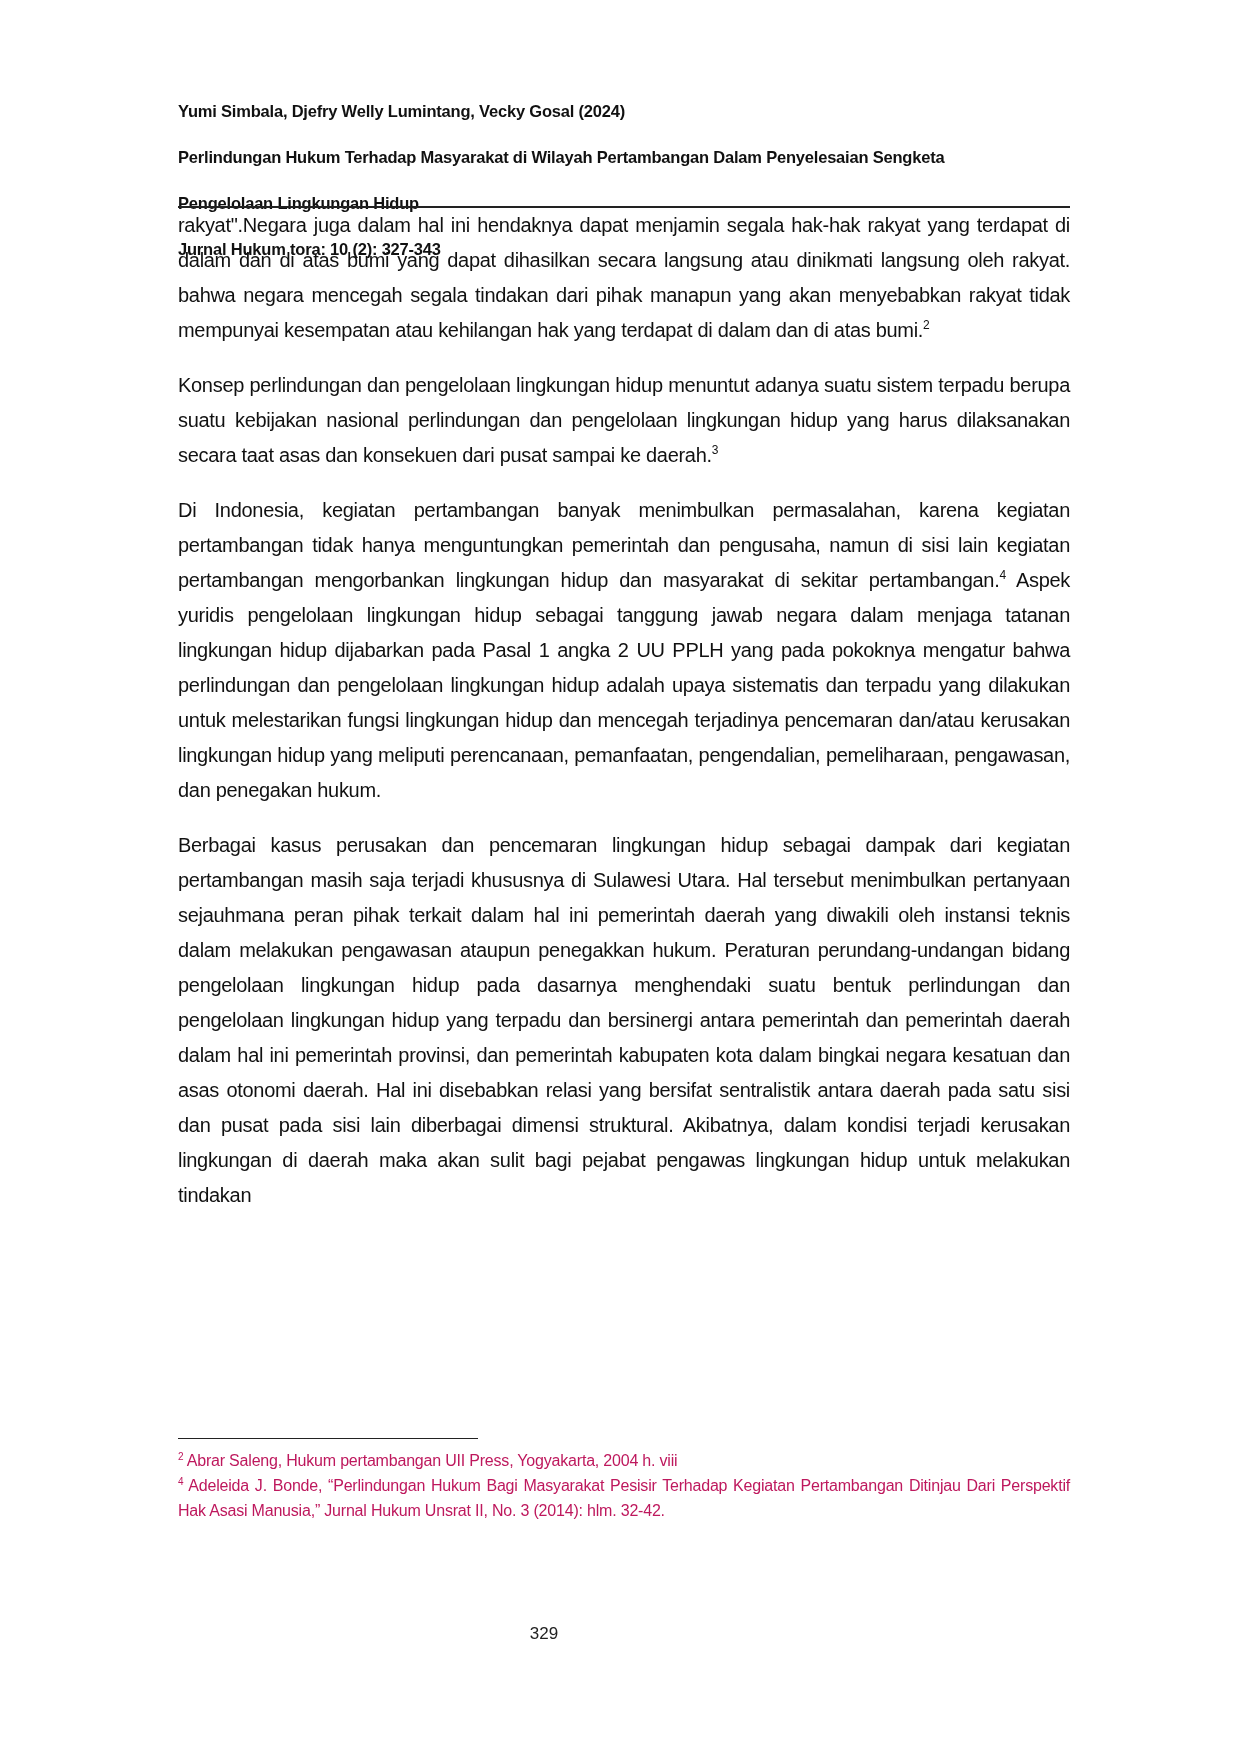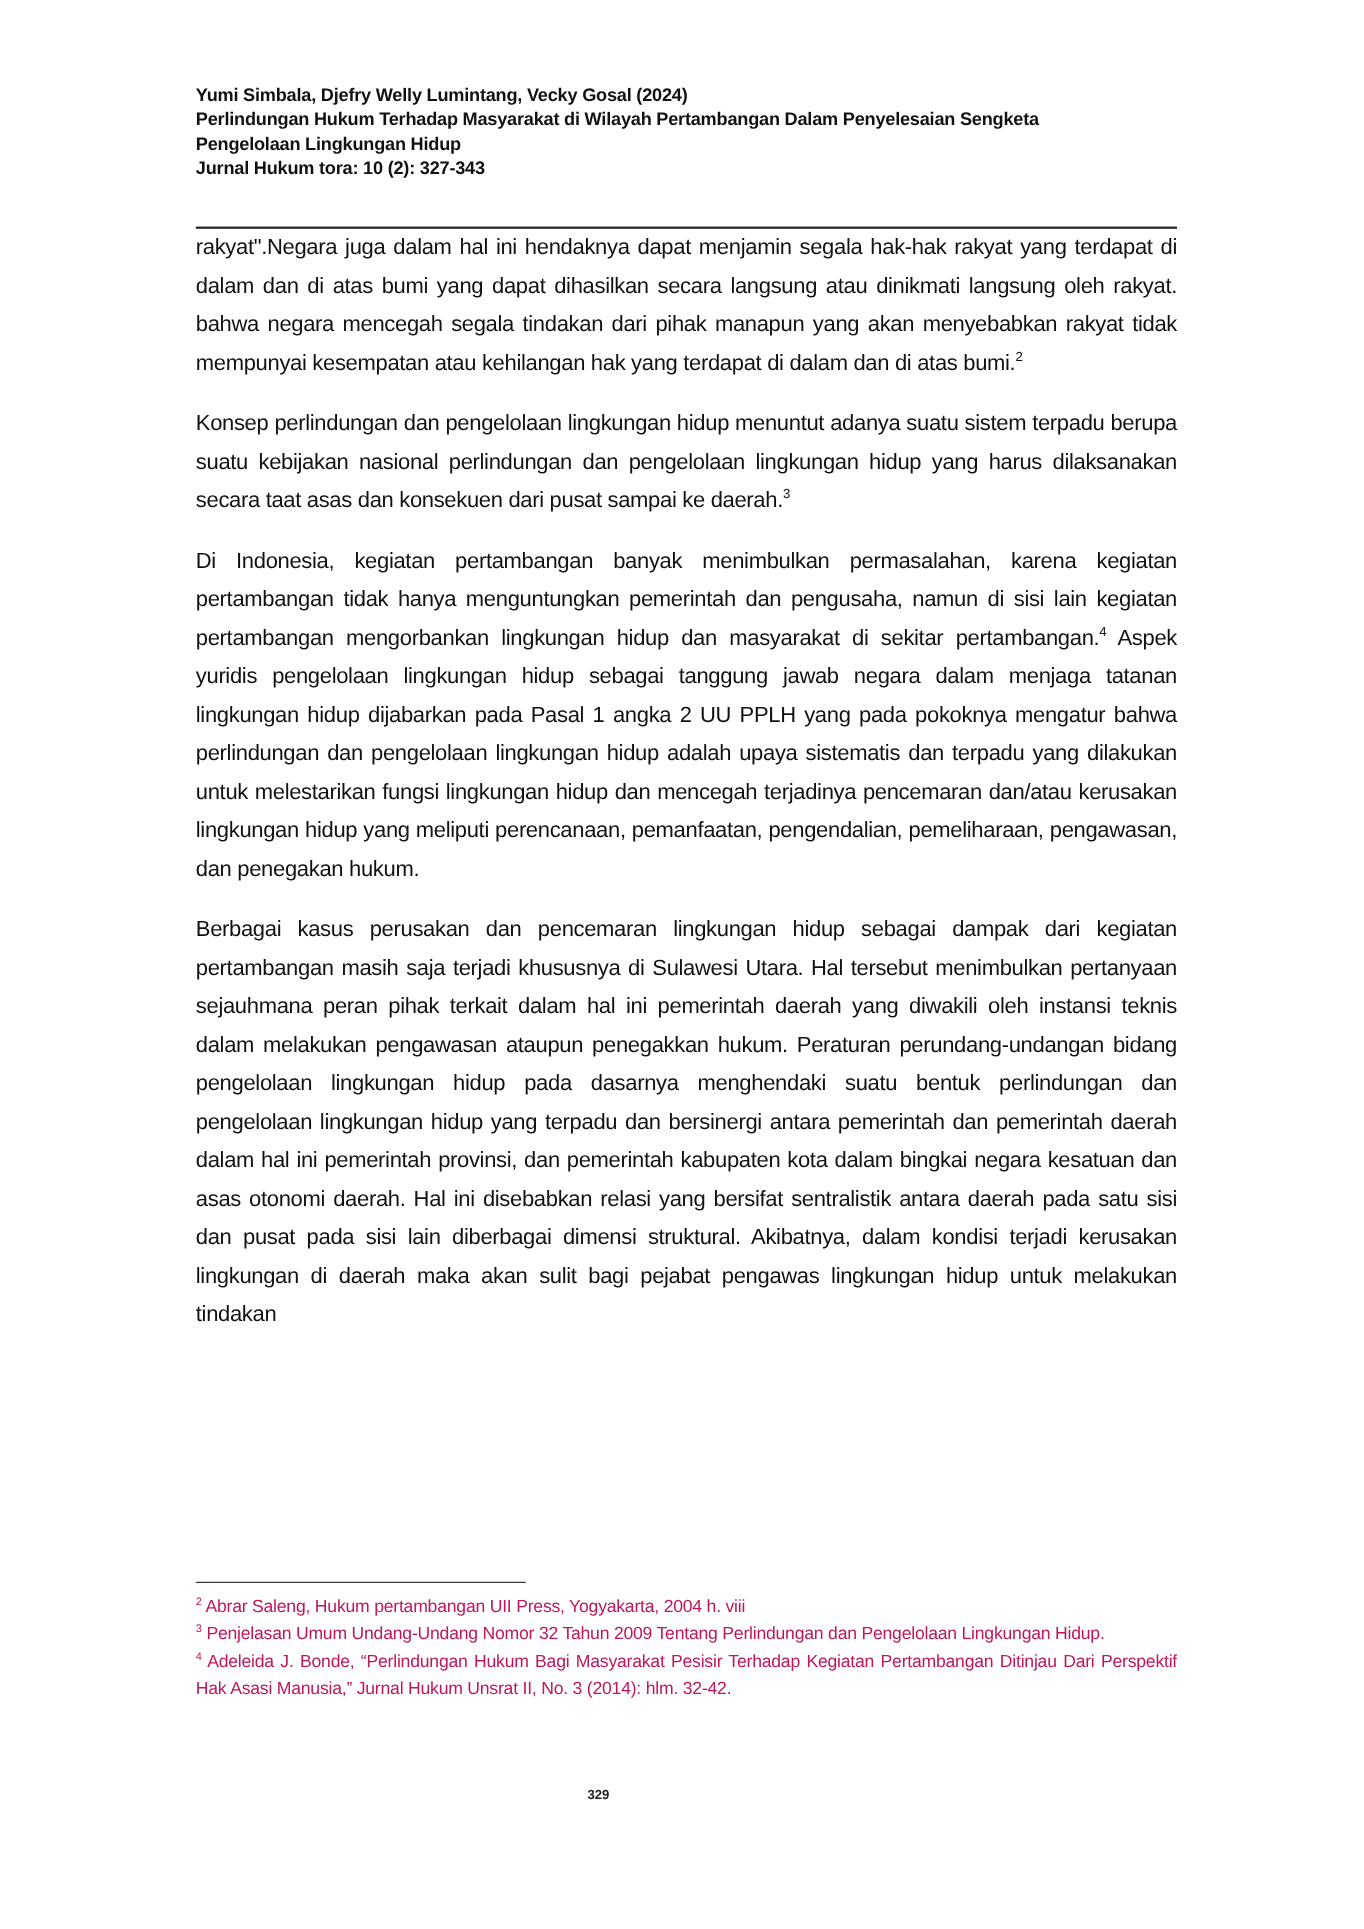--- a/index.html
+++ b/index.html
@@ -1,28 +1,28 @@
 <!DOCTYPE html>
 <html><head>
 <meta charset="utf-8">
 <style>
   html, body { margin: 0; padding: 0; background: #ffffff; }
   body { width: 1240px; height: 1754px; position: relative; overflow: hidden;
          font-family: "Liberation Sans", "DejaVu Sans", sans-serif; color: #111; }
   .header { position: absolute; left: 178px; top: 76px; width: 890px; }
-  .header div { font-weight: bold; font-size: 16.5px; line-height: 22px; letter-spacing: -0.2px; }
+  .header div { font-weight: bold; font-size: 16.5px; line-height: 22px; letter-spacing: -0.2px; margin-top: 24px; }
   .rule { position: absolute; left: 178px; top: 206px; width: 892px; height: 0; border-top: 2px solid #222; }
   .body-text { position: absolute; left: 178px; top: 208px; width: 892px; }
   .para { font-size: 20px; line-height: 35px; text-align: justify; margin: 0 0 20px 0; letter-spacing: -0.3px; }
   sup { font-size: 12px; line-height: 0; vertical-align: 8px; }
   .fn-rule { position: absolute; left: 178px; top: 1438px; width: 300px; border-top: 1.5px solid #222; }
   .footnotes { position: absolute; left: 178px; top: 1448px; width: 892px; }
   .fn { font-size: 16px; line-height: 25px; text-align: justify; letter-spacing: -0.2px; color: #be185d; }
   .fn sup { font-size: 10px; vertical-align: 6px; }
-  .page-num { position: absolute; left: 0; width: 1088px; top: 1624px; text-align: center; font-size: 12px; color: #222; font-weight: bold; }
+  .page-num { position: absolute; left: 0; width: 1088px; top: 1624px; text-align: center; font-size: 17px; color: #222; }
 </style>
 </head>
 <body>
 
 <div class="header">
   <div>Yumi Simbala, Djefry Welly Lumintang, Vecky Gosal (2024)</div>
   <div>Perlindungan Hukum Terhadap Masyarakat di Wilayah Pertambangan Dalam Penyelesaian Sengketa</div>
   <div>Pengelolaan Lingkungan Hidup</div>
   <div>Jurnal Hukum tora: 10 (2): 327-343</div>
 </div>
@@ -33,17 +33,16 @@
   <p class="para" style="width:892px"><span>rakyat".Negara juga dalam hal ini hendaknya dapat menjamin segala hak-hak rakyat yang terdapat di dalam dan di atas bumi yang dapat dihasilkan secara langsung atau dinikmati langsung oleh rakyat. bahwa negara mencegah segala tindakan dari pihak manapun yang akan menyebabkan rakyat tidak mempunyai kesempatan atau kehilangan hak yang terdapat di dalam dan di atas bumi.</span><sup>2</sup></p>
   <p class="para"><span>Konsep perlindungan dan pengelolaan lingkungan hidup menuntut adanya suatu sistem terpadu berupa suatu kebijakan nasional perlindungan dan pengelolaan lingkungan hidup yang harus dilaksanakan secara taat asas dan konsekuen dari pusat sampai ke daerah.</span><sup>3</sup></p>
   <p class="para"><span>Di Indonesia, kegiatan pertambangan banyak menimbulkan permasalahan, karena kegiatan pertambangan tidak hanya menguntungkan pemerintah dan pengusaha, namun di sisi lain kegiatan pertambangan mengorbankan lingkungan hidup dan masyarakat di sekitar pertambangan.</span><sup>4</sup><span> Aspek yuridis pengelolaan lingkungan hidup sebagai tanggung jawab negara dalam menjaga tatanan lingkungan hidup dijabarkan pada Pasal 1 angka 2 UU PPLH yang pada pokoknya mengatur bahwa perlindungan dan pengelolaan lingkungan hidup adalah upaya sistematis dan terpadu yang dilakukan untuk melestarikan fungsi lingkungan hidup dan mencegah terjadinya pencemaran dan/atau kerusakan lingkungan hidup yang meliputi perencanaan, pemanfaatan, pengendalian, pemeliharaan, pengawasan, dan penegakan hukum.</span></p>
   <p class="para"><span>Berbagai kasus perusakan dan pencemaran lingkungan hidup sebagai dampak dari kegiatan pertambangan masih saja terjadi khususnya di Sulawesi Utara. Hal tersebut menimbulkan pertanyaan sejauhmana peran pihak terkait dalam hal ini pemerintah daerah yang diwakili oleh instansi teknis dalam melakukan pengawasan ataupun penegakkan hukum. Peraturan perundang-undangan bidang pengelolaan lingkungan hidup pada dasarnya menghendaki suatu bentuk perlindungan dan pengelolaan lingkungan hidup yang terpadu dan bersinergi antara pemerintah dan pemerintah daerah dalam hal ini pemerintah provinsi, dan pemerintah kabupaten kota dalam bingkai negara kesatuan dan asas otonomi daerah. Hal ini disebabkan relasi yang bersifat sentralistik antara daerah pada satu sisi dan pusat pada sisi lain diberbagai dimensi struktural. Akibatnya, dalam kondisi terjadi kerusakan lingkungan di daerah maka akan sulit bagi pejabat pengawas lingkungan hidup untuk melakukan tindakan</span></p>
 </div>
 
 <div class="fn-rule"></div>
 
 <div class="footnotes">
   <div class="fn"><sup>2</sup><span> Abrar Saleng, Hukum pertambangan UII Press, Yogyakarta, 2004 h. viii</span></div>
-  <div class="fn"><sup>3</sup><span> Penjelasan Umum Undang-Undang Nomor 32 Tahun 2009 Tentang Perlindungan dan Pengelolaan Lingkungan Hidup.</span></div>
   <div class="fn"><sup>4</sup><span> Adeleida J. Bonde, “Perlindungan Hukum Bagi Masyarakat Pesisir Terhadap Kegiatan Pertambangan Ditinjau Dari Perspektif Hak Asasi Manusia,” Jurnal Hukum Unsrat II, No. 3 (2014): hlm. 32-42.</span></div>
 </div>
 
 <div class="page-num">329</div>
 
 </body></html>

